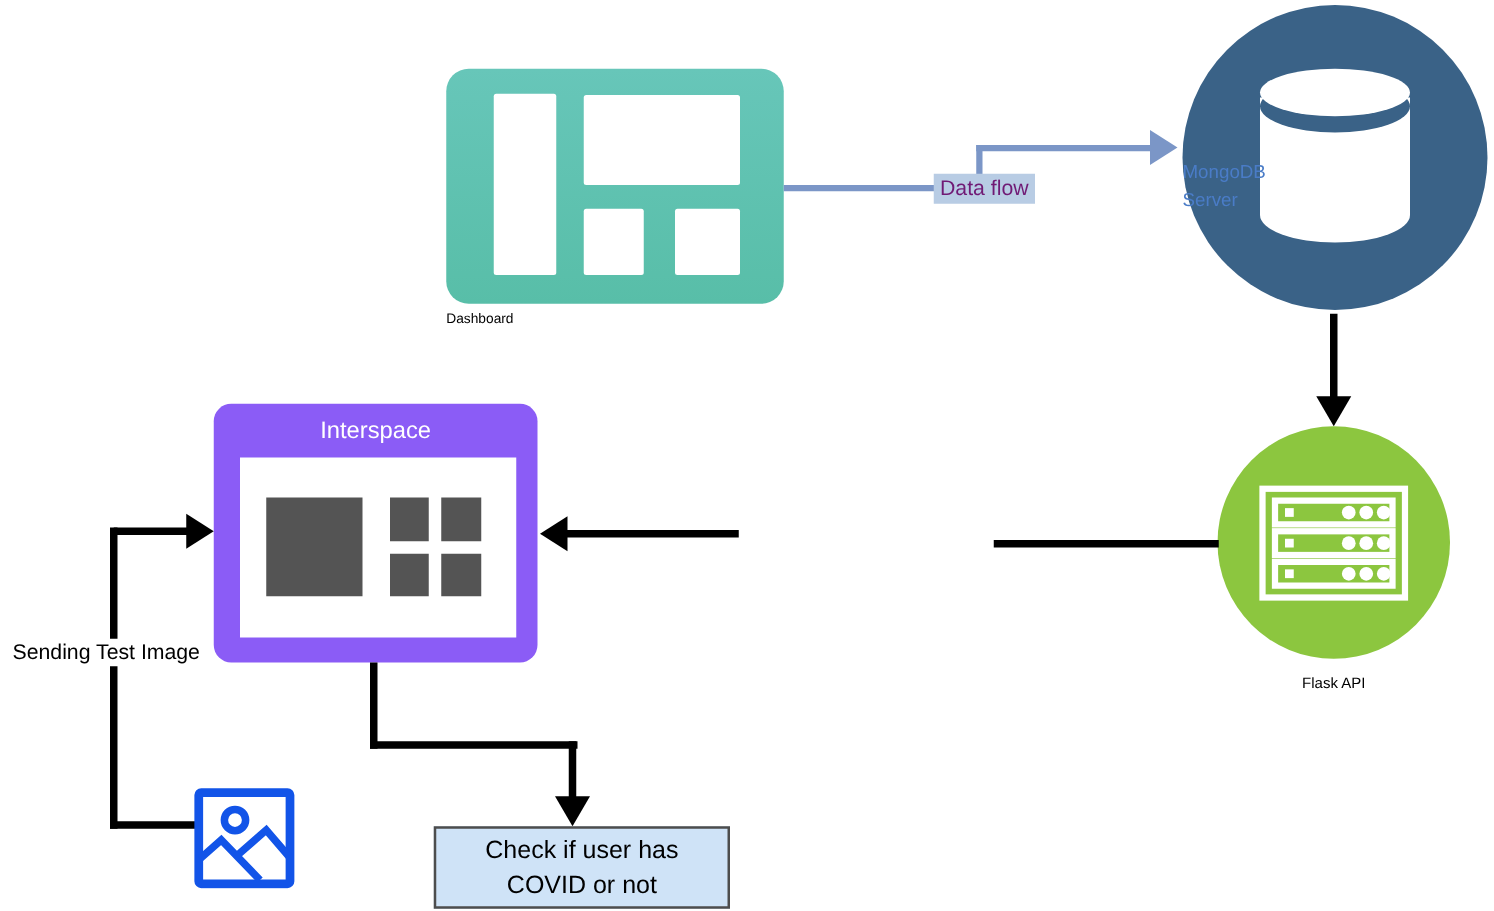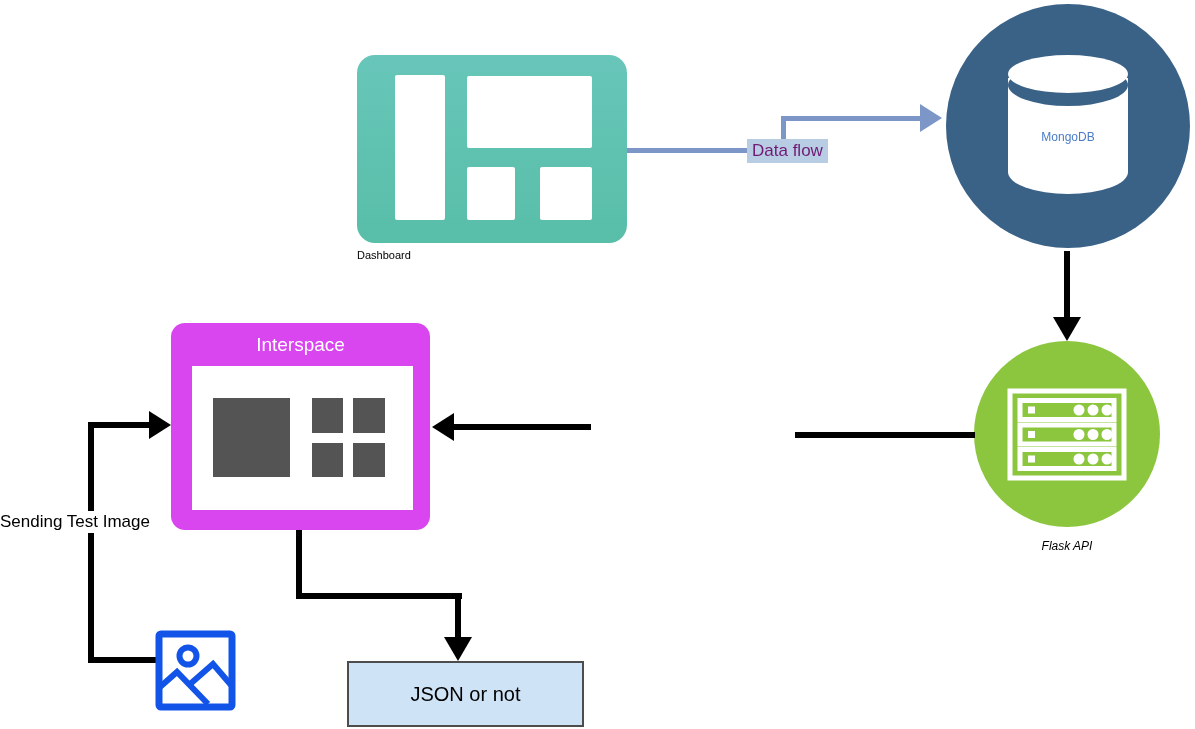--- a/index.html
+++ b/index.html
@@ -33,22 +33,22 @@
   .bl-head { left:920px; top:104px; width:0; height:0;
     border-top:14px solid transparent; border-bottom:14px solid transparent;
     border-left:22px solid #7B96C7; }
   .dataflow-label { left:747px; top:139px; padding:2px 5px;
     background:#B8CCE4; font-size:17px; color:#701a75; white-space:nowrap; }
 
   
   .mongo-circle { left:946px; top:4px; width:244px; height:244px;
     border-radius:50%; background:#3A6287; }
   .mongo-cyl { position:absolute; left:60px; top:50px; }
-  .mongo-text { position:absolute; left:0; right:0; top:122px; text-align:center;
-    color:#4A7CC7; font-size:12px; line-height:23px; }
+  .mongo-text { position:absolute; left:0; right:0; top:122px; text-align:left;
+    color:#4A7CC7; font-size:15px; line-height:23px; }
 
   
   .kline { background:#000000; }
   .k-mongo-flask-v { left:1064px; top:251px; width:6px; height:68px; }
   .head-down { width:0; height:0;
     border-left:14px solid transparent; border-right:14px solid transparent;
     border-top:24px solid #000; }
   .hd-flask { left:1053px; top:317px; }
   .head-left { width:0; height:0;
     border-top:14px solid transparent; border-bottom:14px solid transparent;
@@ -60,38 +60,38 @@
   .hr-interspace { left:149px; top:411px; }
 
   .k-json-right { left:795px; top:432px; width:180px; height:6px; }
   .k-json-left  { left:451px; top:424px; width:140px; height:6px; }
   .json-label { left:578px; top:401px; width:224px; text-align:center;
     font-size:17px; line-height:22px; color:#000; }
 
   .k-left-h1 { left:91px; top:422px; width:60px;  height:6px; }
   .k-left-v  { left:88px; top:422px; width:6px;   height:241px; }
   .k-left-h2 { left:88px; top:657px; width:70px;  height:6px; }
-  .testimg-label { left:0px; top:511px; padding:1px 0; background:#ffffff;
+  .testimg-label { left:0px; top:511px; padding:1px 10px; background:#ffffff;
     font-size:17px; color:#000; white-space:nowrap; }
 
   .k-cov-v1 { left:296px; top:530px; width:6px; height:69px; }
   .k-cov-h  { left:296px; top:593px; width:166px; height:6px; }
   .k-cov-v2 { left:455px; top:593px; width:6px; height:46px; }
   .hd-covid { left:444px; top:637px; }
 
   
   .flask-circle { left:974px; top:341px; width:186px; height:186px;
     border-radius:50%; background:#8CC63F; }
   .flask-srv { position:absolute; left:33px; top:47px; }
   .flask-label { left:974px; top:539px; width:186px; text-align:center;
-    font-size:12px; color:#000;font-style:italic; }
+    font-size:12px; color:#000; }
 
   
   .interspace { left:171px; top:323px; width:259px; height:207px;
-    background:#d946ef; border-radius:14px; }
+    background:#8b5cf6; border-radius:14px; }
   .interspace-title { position:absolute; left:0; right:0; top:11px;
     text-align:center; color:#ffffff; font-size:19px; }
   .interspace-panel { position:absolute; left:21px; top:43px;
     width:221px; height:144px; background:#ffffff; }
   .interspace-panel .cell { position:absolute; background:#545454; }
   .ip-big { left:21px;  top:32px; width:77px; height:79px; }
   .ip-tl  { left:120px; top:32px; width:31px; height:35px; }
   .ip-tr  { left:161px; top:32px; width:32px; height:35px; }
   .ip-bl  { left:120px; top:77px; width:31px; height:34px; }
   .ip-br  { left:161px; top:77px; width:32px; height:34px; }
@@ -125,20 +125,21 @@
   <div class="abs dataflow-label">Data flow</div>
 
   <div class="abs mongo-circle">
     <svg class="mongo-cyl" width="124" height="144" viewBox="0 0 124 144">
       <path d="M2,24 V118 a60,22 0 0 0 120,0 V24 z" fill="#ffffff"></path>
       <ellipse cx="62" cy="31" rx="60" ry="21" fill="#3A6287"></ellipse>
       <ellipse cx="62" cy="20" rx="60" ry="19" fill="#ffffff"></ellipse>
     </svg>
     <div class="mongo-text">
       <div>MongoDB</div>
+      <div>Server</div>
     </div>
   </div>
 
   <div class="abs kline k-mongo-flask-v"></div>
   <div class="abs head-down hd-flask"></div>
 
   <div class="abs flask-circle">
     <svg class="flask-srv" width="120" height="93" viewBox="0 0 120 93">
       <rect x="3" y="3" width="114" height="87" fill="none" stroke="#ffffff" stroke-width="5"></rect>
       <g fill="none" stroke="#ffffff" stroke-width="5">
@@ -193,16 +194,17 @@
     <polyline points="5,57 22,42 53,74" fill="none" stroke="#1254E8" stroke-width="6"></polyline>
     <polyline points="34,55 58,34 76,55" fill="none" stroke="#1254E8" stroke-width="6"></polyline>
   </svg>
 
   <div class="abs kline k-cov-v1"></div>
   <div class="abs kline k-cov-h"></div>
   <div class="abs kline k-cov-v2"></div>
   <div class="abs head-down hd-covid"></div>
 
   <div class="abs covid-box">
-    <div>JSON or not</div>
+    <div>Check if user has</div>
+    <div>COVID or not</div>
   </div>
 
 </div>
 
 </body></html>

